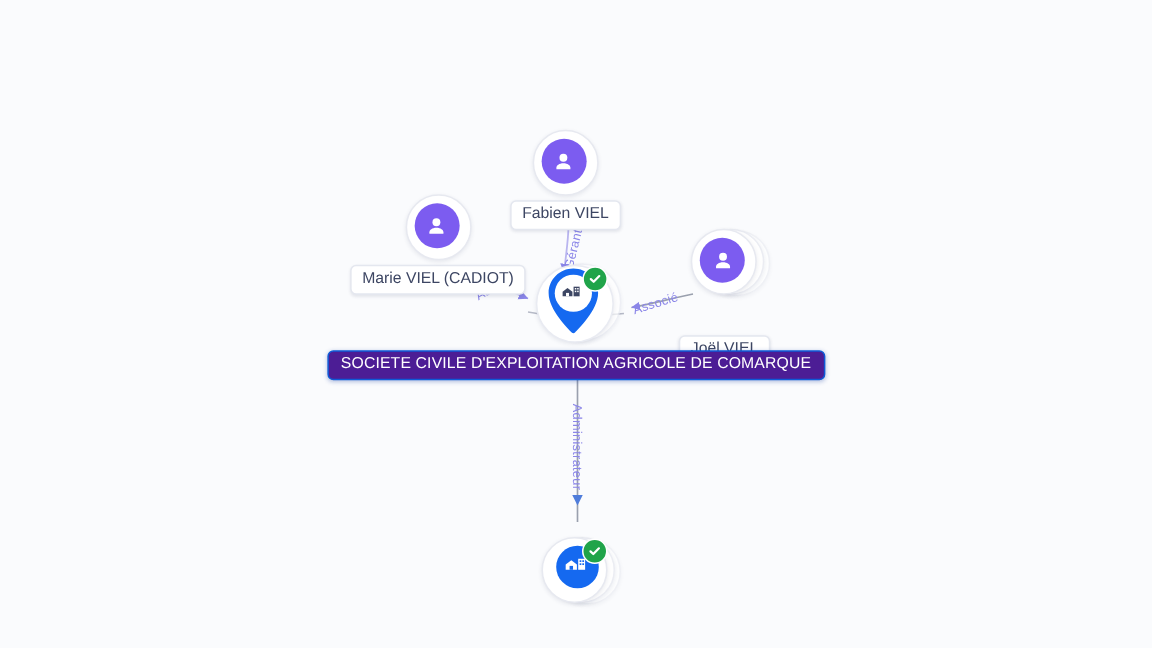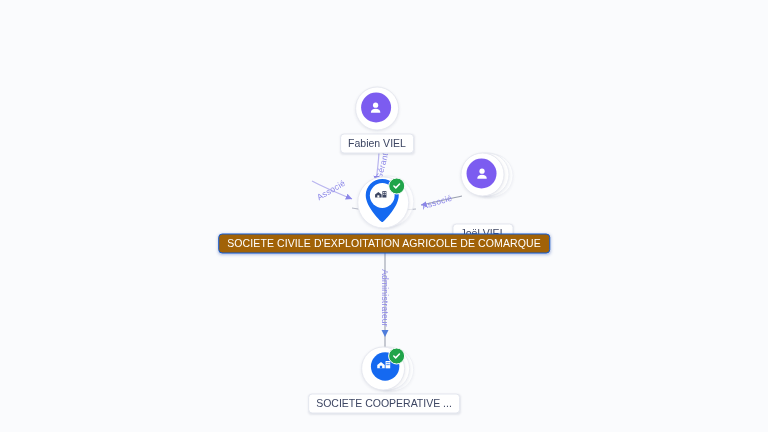--- a/index.html
+++ b/index.html
@@ -115,21 +115,21 @@
     border: 1.5px solid #ffffff;
     display: flex;
     align-items: center;
     justify-content: center;
   }
   .check-badge svg { width: 9px; height: 9px; display:block; }
 
   
   .chip-primary {
     margin-top: 1px;
-    background: #a16207;
+    background: #4c1d95;
     border: 1px solid #0f5ad6;
     color: #ffffff;
     border-radius: 4px;
     padding: 2px 8px 3px 8px;
     font-size: 10.5px;
     white-space: nowrap;
     letter-spacing: .1px;
     box-shadow: 0 1px 3px rgba(20,60,160,0.30);
     line-height: 13px;
   }
@@ -200,20 +200,32 @@
       <div class="avatar-disc">
         <svg viewBox="0 0 24 24" fill="#ffffff">
           <circle cx="12" cy="8" r="3.7"></circle>
           <path d="M12 13.2c-4 0-6.6 2.1-6.6 4.3v1.3h13.2v-1.3c0-2.2-2.6-4.3-6.6-4.3z"></path>
         </svg>
       </div>
     </div>
     <div class="chip">Fabien VIEL</div>
   </div>
 
+  <div class="node" style="left:292px; top:163px;">
+    <div class="stack">
+      <div class="card c1"></div>
+      <div class="avatar-disc">
+        <svg viewBox="0 0 24 24" fill="#ffffff">
+          <circle cx="12" cy="8" r="3.7"></circle>
+          <path d="M12 13.2c-4 0-6.6 2.1-6.6 4.3v1.3h13.2v-1.3c0-2.2-2.6-4.3-6.6-4.3z"></path>
+        </svg>
+      </div>
+    </div>
+    <div class="chip">Marie VIEL (CADIOT)</div>
+  </div>
 
   <div class="node" style="left:483px; top:198px;gap:24px;">
     <div class="stack">
       <div class="card c3"></div>
       <div class="card c2"></div>
       <div class="card c1"></div>
       <div class="avatar-disc">
         <svg viewBox="0 0 24 24" fill="#ffffff">
           <circle cx="12" cy="8" r="3.7"></circle>
           <path d="M12 13.2c-4 0-6.6 2.1-6.6 4.3v1.3h13.2v-1.3c0-2.2-2.6-4.3-6.6-4.3z"></path>
@@ -269,16 +281,15 @@
             <rect x="4.6" y="9.8" width="3.2" height="3.6" fill="#1569f0"></rect>
           </g>
         </svg>
       </div>
       <div class="check-badge" style="top:1px; left:27px;">
         <svg viewBox="0 0 12 12">
           <path d="M2.2 6.1 L4.7 8.5 L9.7 3.4" stroke="#ffffff" stroke-width="2" fill="none" stroke-linecap="round" stroke-linejoin="round"></path>
         </svg>
       </div>
     </div>
-    <div class="chip">SOCIETE COOPERATIVE ...</div>
   </div>
 
 </div>
 
 </body></html>

